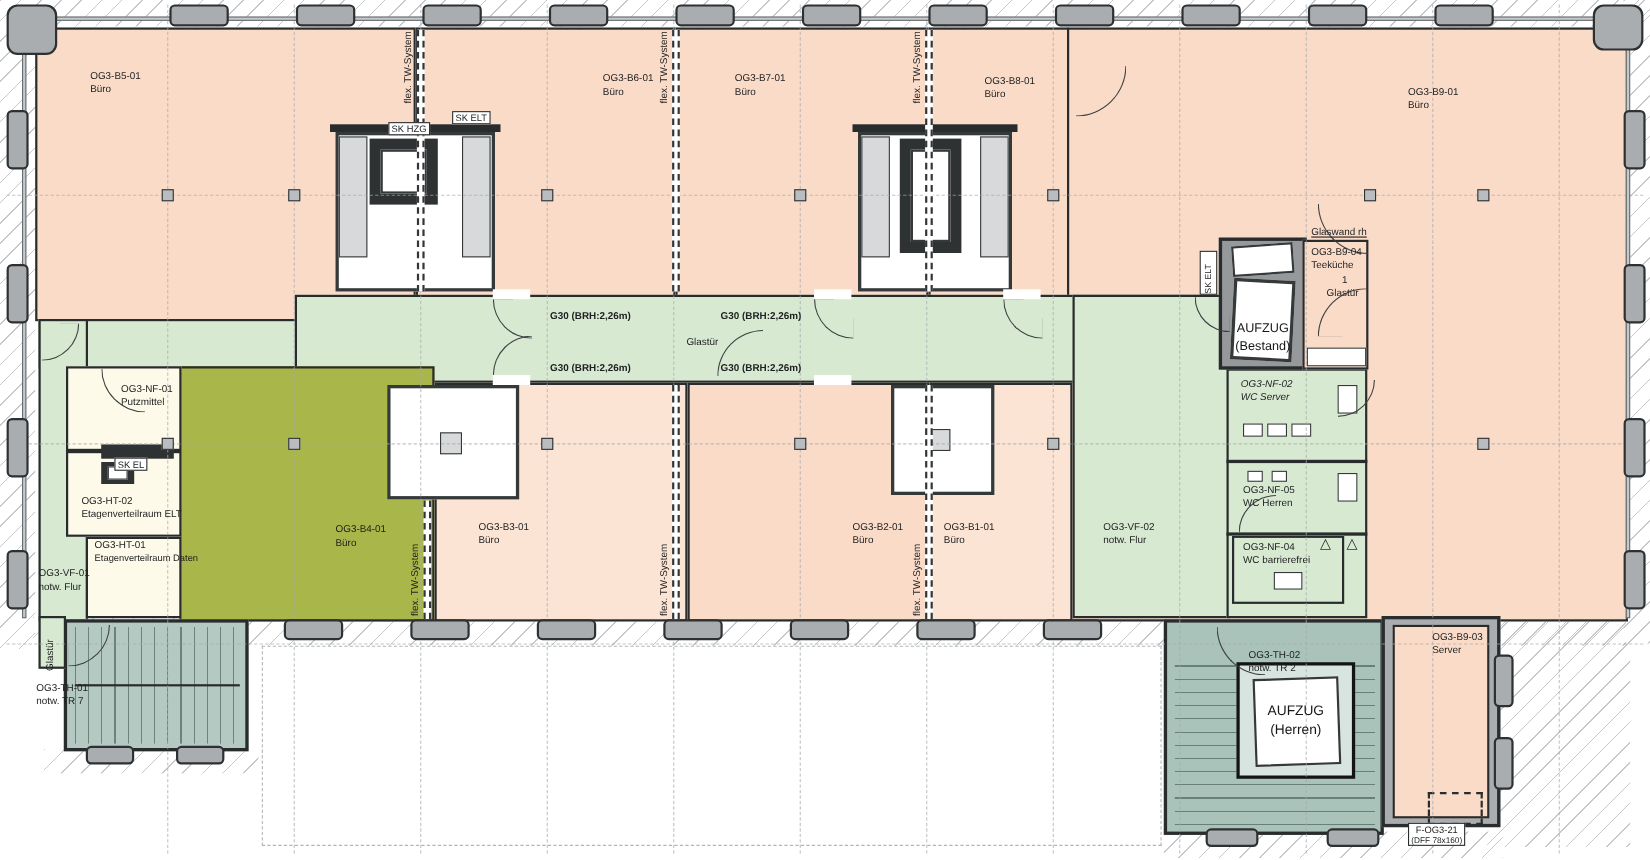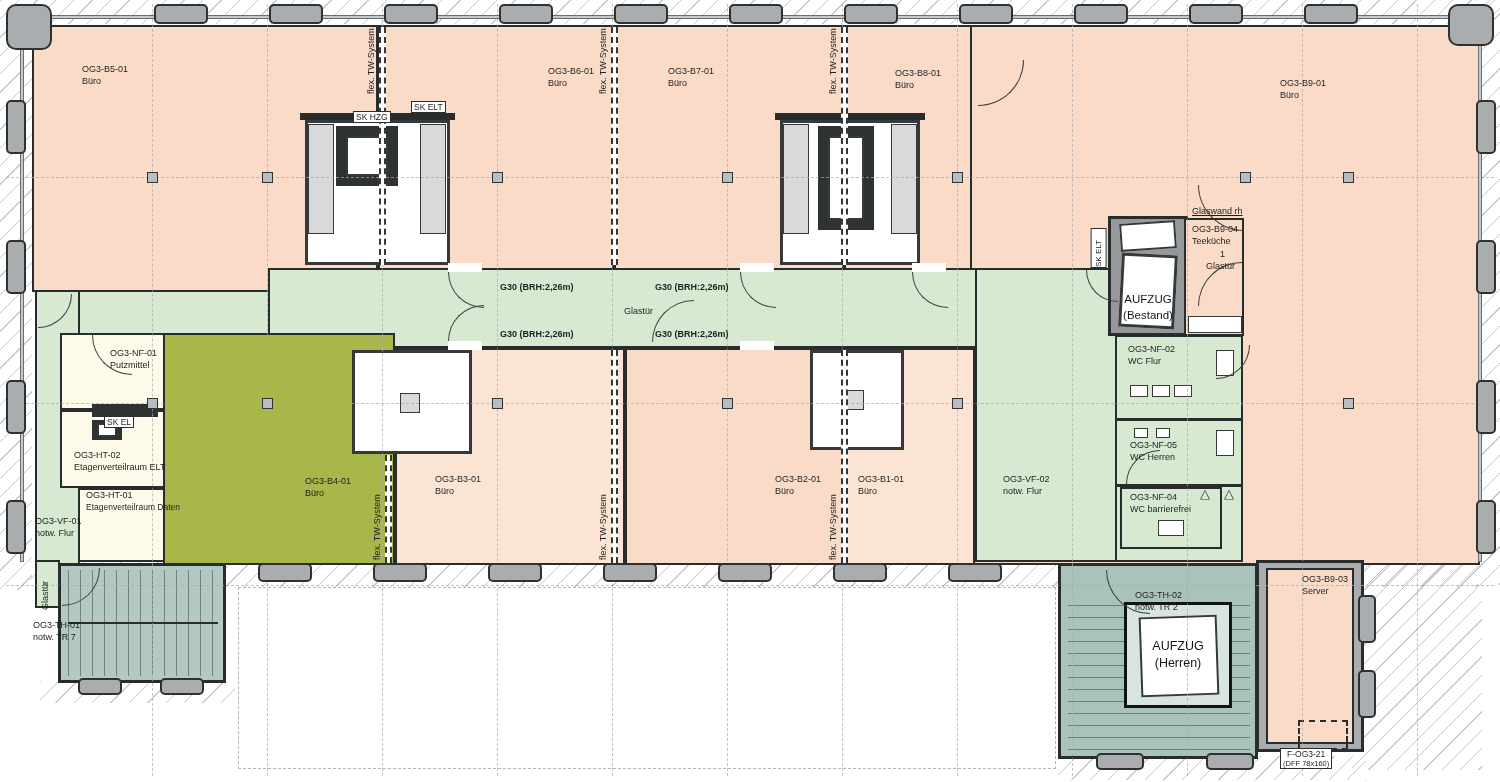--- a/index.html
+++ b/index.html
@@ -294,23 +294,23 @@
       <div>notw. TR 2</div>
     </div>
   <div class="lbl" style="left:1302px;top:574px;">
     <div>OG3-B9-03</div>
       <div>Server</div>
     </div>
   <div class="lbl" style="left:1192px;top:224px;">
     <div>OG3-B9-04</div>
       <div>Teeküche</div>
     </div>
-  <div class="lbl" style="left:1128px;top:344px;">
+  <div class="lbl" style="left:1128px;top:344px;font-style:italic;">
     <div>OG3-NF-02</div>
-      <div>WC Flur</div>
+      <div>WC Server</div>
     </div>
   <div class="lbl" style="left:1130px;top:440px;">
     <div>OG3-NF-05</div>
       <div>WC Herren</div>
     </div>
   <div class="lbl" style="left:1130px;top:492px;">
     <div>OG3-NF-04</div>
       <div>WC barrierefrei</div>
     </div>
 

